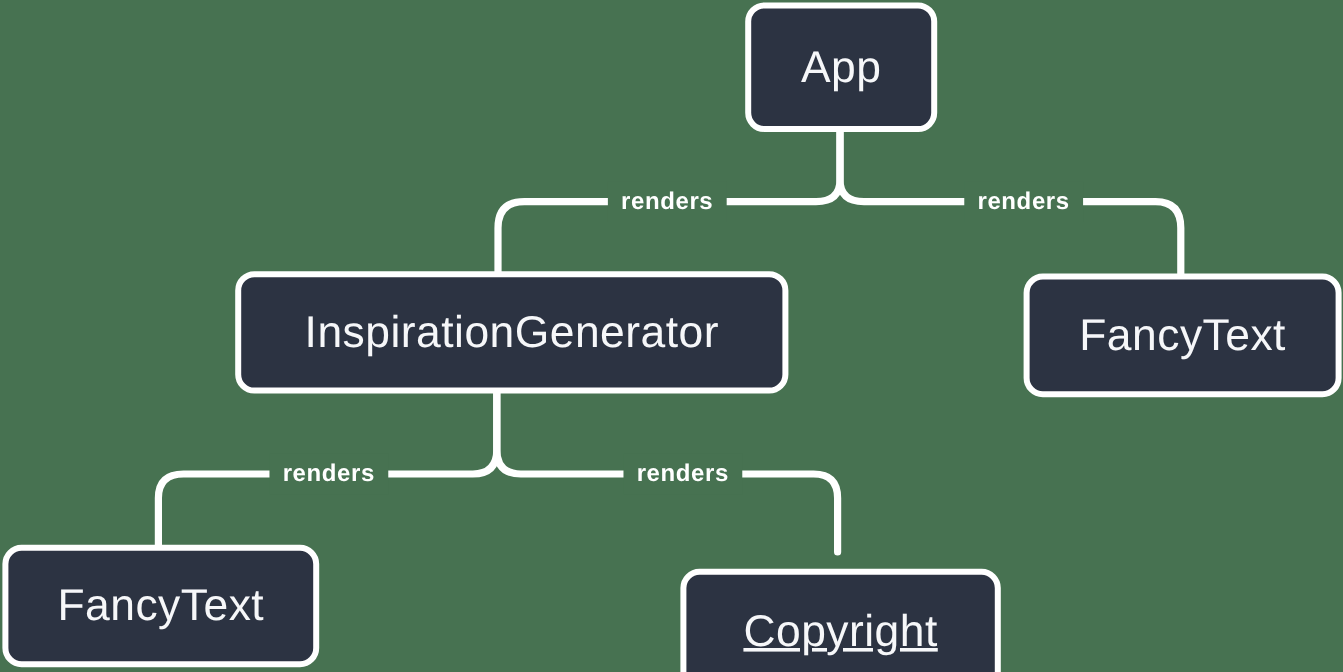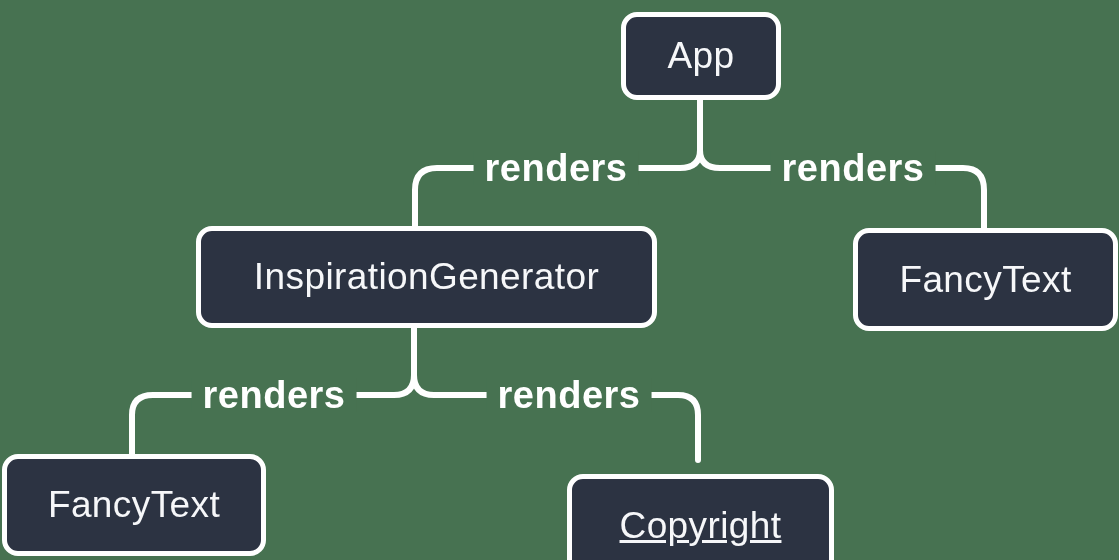--- a/index.html
+++ b/index.html
@@ -34,31 +34,31 @@
     border-radius:16px;
     display:flex;
     align-items:center;
     justify-content:center;
     color:var(--text);
     font-size:37px;
     font-weight:400;
     letter-spacing:.4px;
     white-space:nowrap;
   }
-  .node-app{left:621px;top:12px;width:160px;height:88px;}
+  .node-app{left:621px;top:2px;width:160px;height:108px;}
   .node-inspiration-generator{left:196px;top:226px;width:461px;height:102px;text-align:right;}
   .node-fancy-text-right{left:853px;top:228px;width:265px;height:103px;}
   .node-fancy-text-left{left:2px;top:454px;width:264px;height:102px;}
   .node-copyright{left:567px;top:474px;width:267px;height:103px;text-decoration:underline;}
   .edge-label{
     position:absolute;
     transform:translate(-50%,-50%);
     background:var(--bg);
     color:var(--edge);
-    font-size:38px;
+    font-size:20px;
     font-weight:700;
     letter-spacing:.5px;
     padding:0 11px;
     line-height:34px;
     white-space:nowrap;
   }
   .edge-label-1{left:556px;top:168px;}
   .edge-label-2{left:853px;top:168px;}
   .edge-label-3{left:274px;top:395px;}
   .edge-label-4{left:569px;top:395px;}

